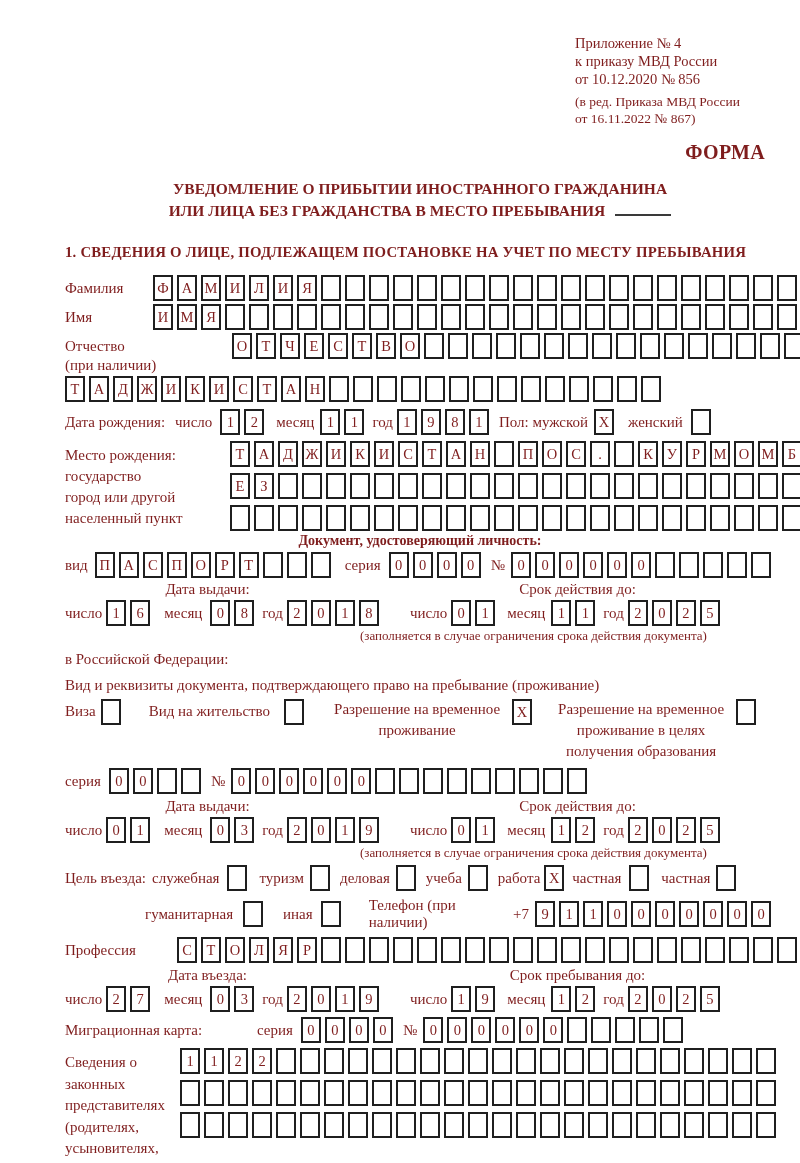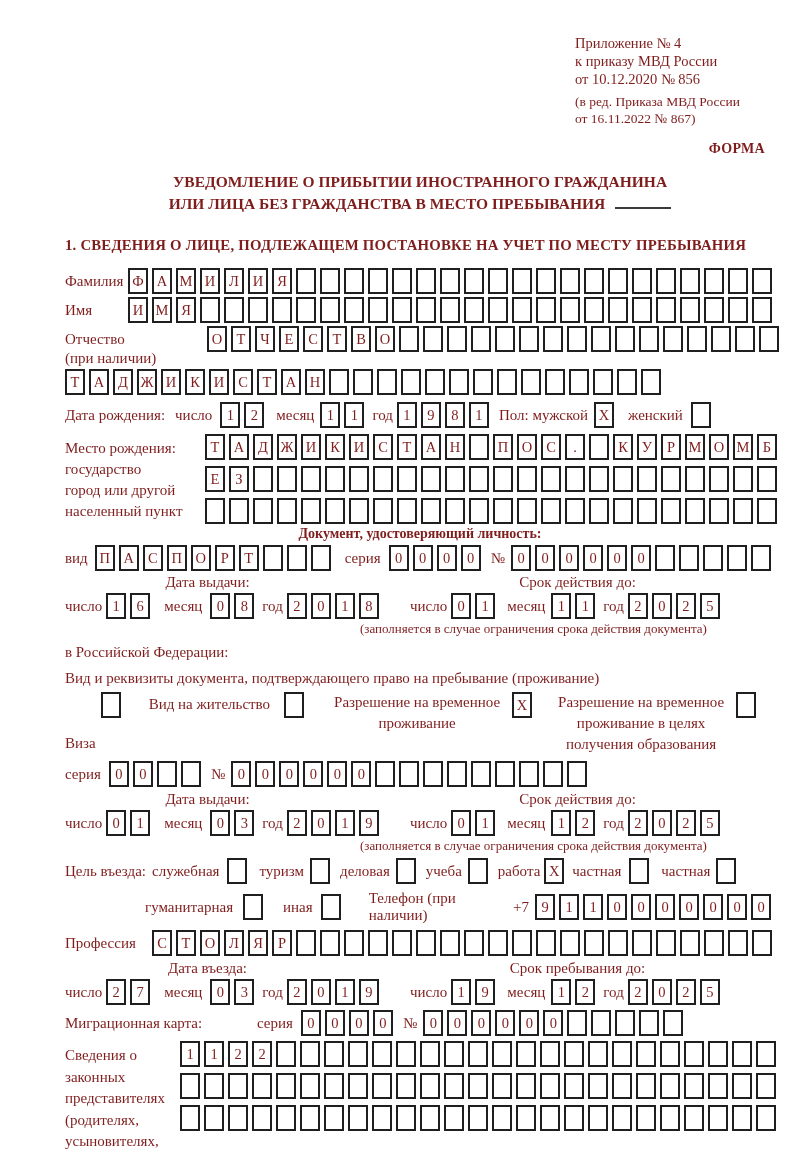--- a/index.html
+++ b/index.html
@@ -5,27 +5,27 @@
   html,body { margin:0; padding:0; background:#fff; }
   .page {
     position:relative; width:800px; height:1163px; box-sizing:border-box;
     padding:34px 25px 0 65px; background:#fff; overflow:hidden;
     font-family:"Liberation Serif", serif; color:#7f1d1d;
   }
   
   .meta { width:200px; margin-left:auto; font-size:14.5px; line-height:18px; }
   .meta .m2 { font-size:13.5px; line-height:17px; }
   .meta .gap { height:5px; }
-  .forma { text-align:right; font-weight:bold; font-size:14px; margin:14px 10px 0 0; letter-spacing:.3px; }
+  .forma { text-align:right; font-weight:bold; font-size:20px; margin:14px 10px 0 0; letter-spacing:.3px; }
   
   .title { text-align:center; font-weight:bold; font-size:15.5px; line-height:22px; margin-top:14px; }
   .blank { display:inline-block; width:56px; height:12px; border-bottom:2px solid #3a3a3a; margin-left:10px; }
   .sec { font-weight:bold; font-size:14.8px; margin-top:22px; margin-bottom:14px; letter-spacing:.2px; }
   
-  .frow { display:flex; align-items:flex-start; margin-bottom:3px; }
+  .frow { display:flex; align-items:flex-start; margin-bottom:3px;gap:25px; }
   .flabel { flex:none; font-size:15px; line-height:19px; padding-top:4px; }
   .w63 { width:63px; } .w87 { width:87px; } .w115 { width:115px; } .w140 { width:140px; } .w142 { width:142px; }
   .cells { display:flex; flex:none; }
   .cell {
     display:inline-flex; flex:none; align-items:center; justify-content:center;
     width:20px; height:26px; box-sizing:border-box; border:2px solid #1f1f1f;
     margin-right:4px; font-size:14.5px; background:#fff;
   }
   .lbl { font-size:15px; }
   .mr6{margin-right:6px;} .mr8{margin-right:8px;} .mr10{margin-right:10px;} .mr4{margin-right:4px;}
@@ -402,21 +402,21 @@
           </span>
       </div>
     </div>
     <div class="note">(заполняется в случае ограничения срока действия документа)</div>
   </div>
 
   <div class="txt15" style="margin-bottom:3px;">в Российской Федерации:</div>
   <div class="txt15">Вид и реквизиты документа, подтверждающего право на пребывание (проживание)</div>
 
   <div class="permit-row">
-    <span class="lbl" style="margin-right:5px;padding-top:4px;margin-top:39px;">Виза</span>
+    <span class="lbl" style="margin-right:5px;padding-top:4px;">Виза</span>
     <span class="cells" style="margin-right:24px;">
         <span class="cell"></span>
       </span>
     <span class="lbl" style="margin-right:14px;padding-top:4px;">Вид на жительство</span>
     <span class="cells" style="margin-right:26px;">
         <span class="cell"></span>
       </span>
     <span class="stacked" style="margin-right:12px;">
       <div>Разрешение на временное</div>
       <div>проживание</div>

